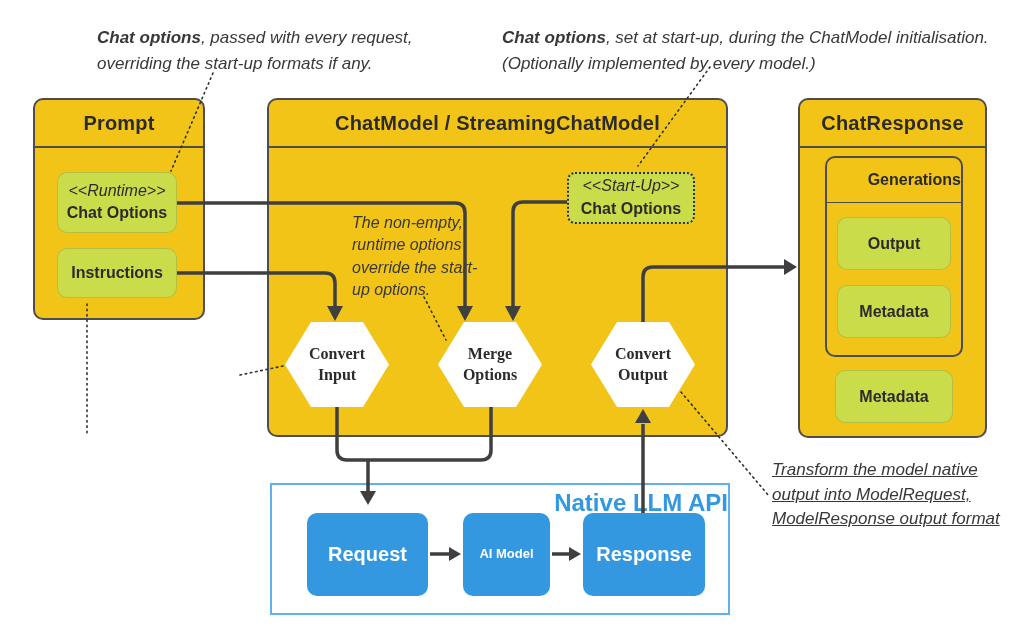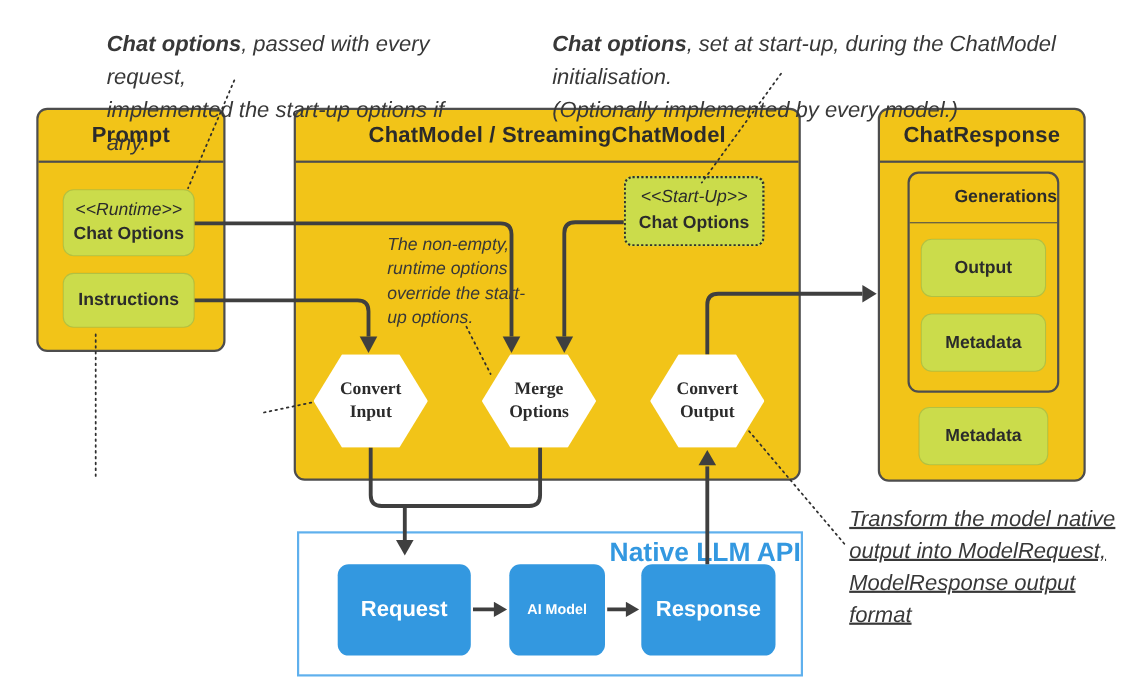--- a/index.html
+++ b/index.html
@@ -39,21 +39,21 @@
        display:flex;align-items:center;justify-content:center;font-family:Liberation Serif, serif;}
   .hex .lbl{width:74px;text-align:center;font-weight:bold;font-size:16px;line-height:1.3;color:var(--ink);}
 
   
   .native{position:absolute;left:270px;top:483px;width:460px;height:132px;background:#fff;border:2px solid var(--blue-border);box-sizing:border-box;}
   .native .ntitle{position:absolute;left:0;right:0;top:4px;text-align:right;font-weight:bold;font-size:24px;color:var(--blue);}
   .bluebox{position:absolute;background:var(--blue);border-radius:10px;display:flex;align-items:center;justify-content:center;
            color:#fff;font-weight:bold;font-size:20px;text-align:center;line-height:1.25;}
 
   
-  .note{position:absolute;font-style:italic;font-size:20px;line-height:1.5;color:var(--note);}
+  .note{position:absolute;font-style:italic;font-size:17px;line-height:1.5;color:var(--note);}
   .note .b{font-weight:bold;}
   .note.small{font-size:16px;line-height:1.4;}
 
   svg.overlay{position:absolute;left:0;top:0;width:1024px;height:627px;pointer-events:none;}
 </style>
 </head>
 <body>
 
 <div class="stage">
 
@@ -68,21 +68,21 @@
   </div>
   <div class="gbox" style="left:57px;top:248px;width:120px;height:50px;">
     <span class="lbl">Instructions</span>
   </div>
 
   <div class="ybox" style="left:267px;top:98px;width:461px;height:339px;">
     <div class="band">
       <span class="title">ChatModel / StreamingChatModel</span>
     </div>
   </div>
-  <div class="gbox dotted" style="left:567px;top:160px;width:128px;height:64px;">
+  <div class="gbox dotted" style="left:567px;top:172px;width:128px;height:52px;">
     <span class="stereo">&lt;&lt;Start-Up&gt;&gt;</span>
     <span class="lbl">Chat Options</span>
   </div>
 
   <div class="ybox" style="left:798px;top:98px;width:189px;height:340px;">
     <div class="band">
       <span class="title">ChatResponse</span>
     </div>
   </div>
   <div class="inner-box" style="left:825px;top:156px;width:138px;height:201px;">
@@ -118,21 +118,21 @@
   </div>
   <div class="bluebox" style="left:463px;top:513px;width:87px;height:83px;font-size:13px;">
     <span style="width:60px;">AI Model</span>
   </div>
   <div class="bluebox" style="left:583px;top:513px;width:122px;height:83px;">
     <span>Response</span>
   </div>
 
   <div class="note" style="left:97px;top:25px;width:345px;">
     <span class="b">Chat options</span><span>, passed with every request,</span><br>
-    <span>implemented the start-up options if any.</span>
+    <span>overriding the start-up formats if any.</span>
   </div>
   <div class="note" style="left:502px;top:25px;width:500px;">
     <span class="b">Chat options</span><span>, set at start-up, during the ChatModel initialisation.</span><br>
     <span>(Optionally implemented by every model.)</span>
   </div>
   <div class="note small" style="left:352px;top:212px;width:132px;text-align:left;">The non-empty, runtime options override the start-up options.</div>
   <div class="note" style="left:772px;top:458px;width:245px;line-height:1.45;text-decoration:underline;">Transform the model native output into ModelRequest, ModelResponse output format</div>
 
   <svg class="overlay" viewBox="0 0 1024 627">
     <g stroke="#3F3F3F" stroke-width="3.5" fill="none">

